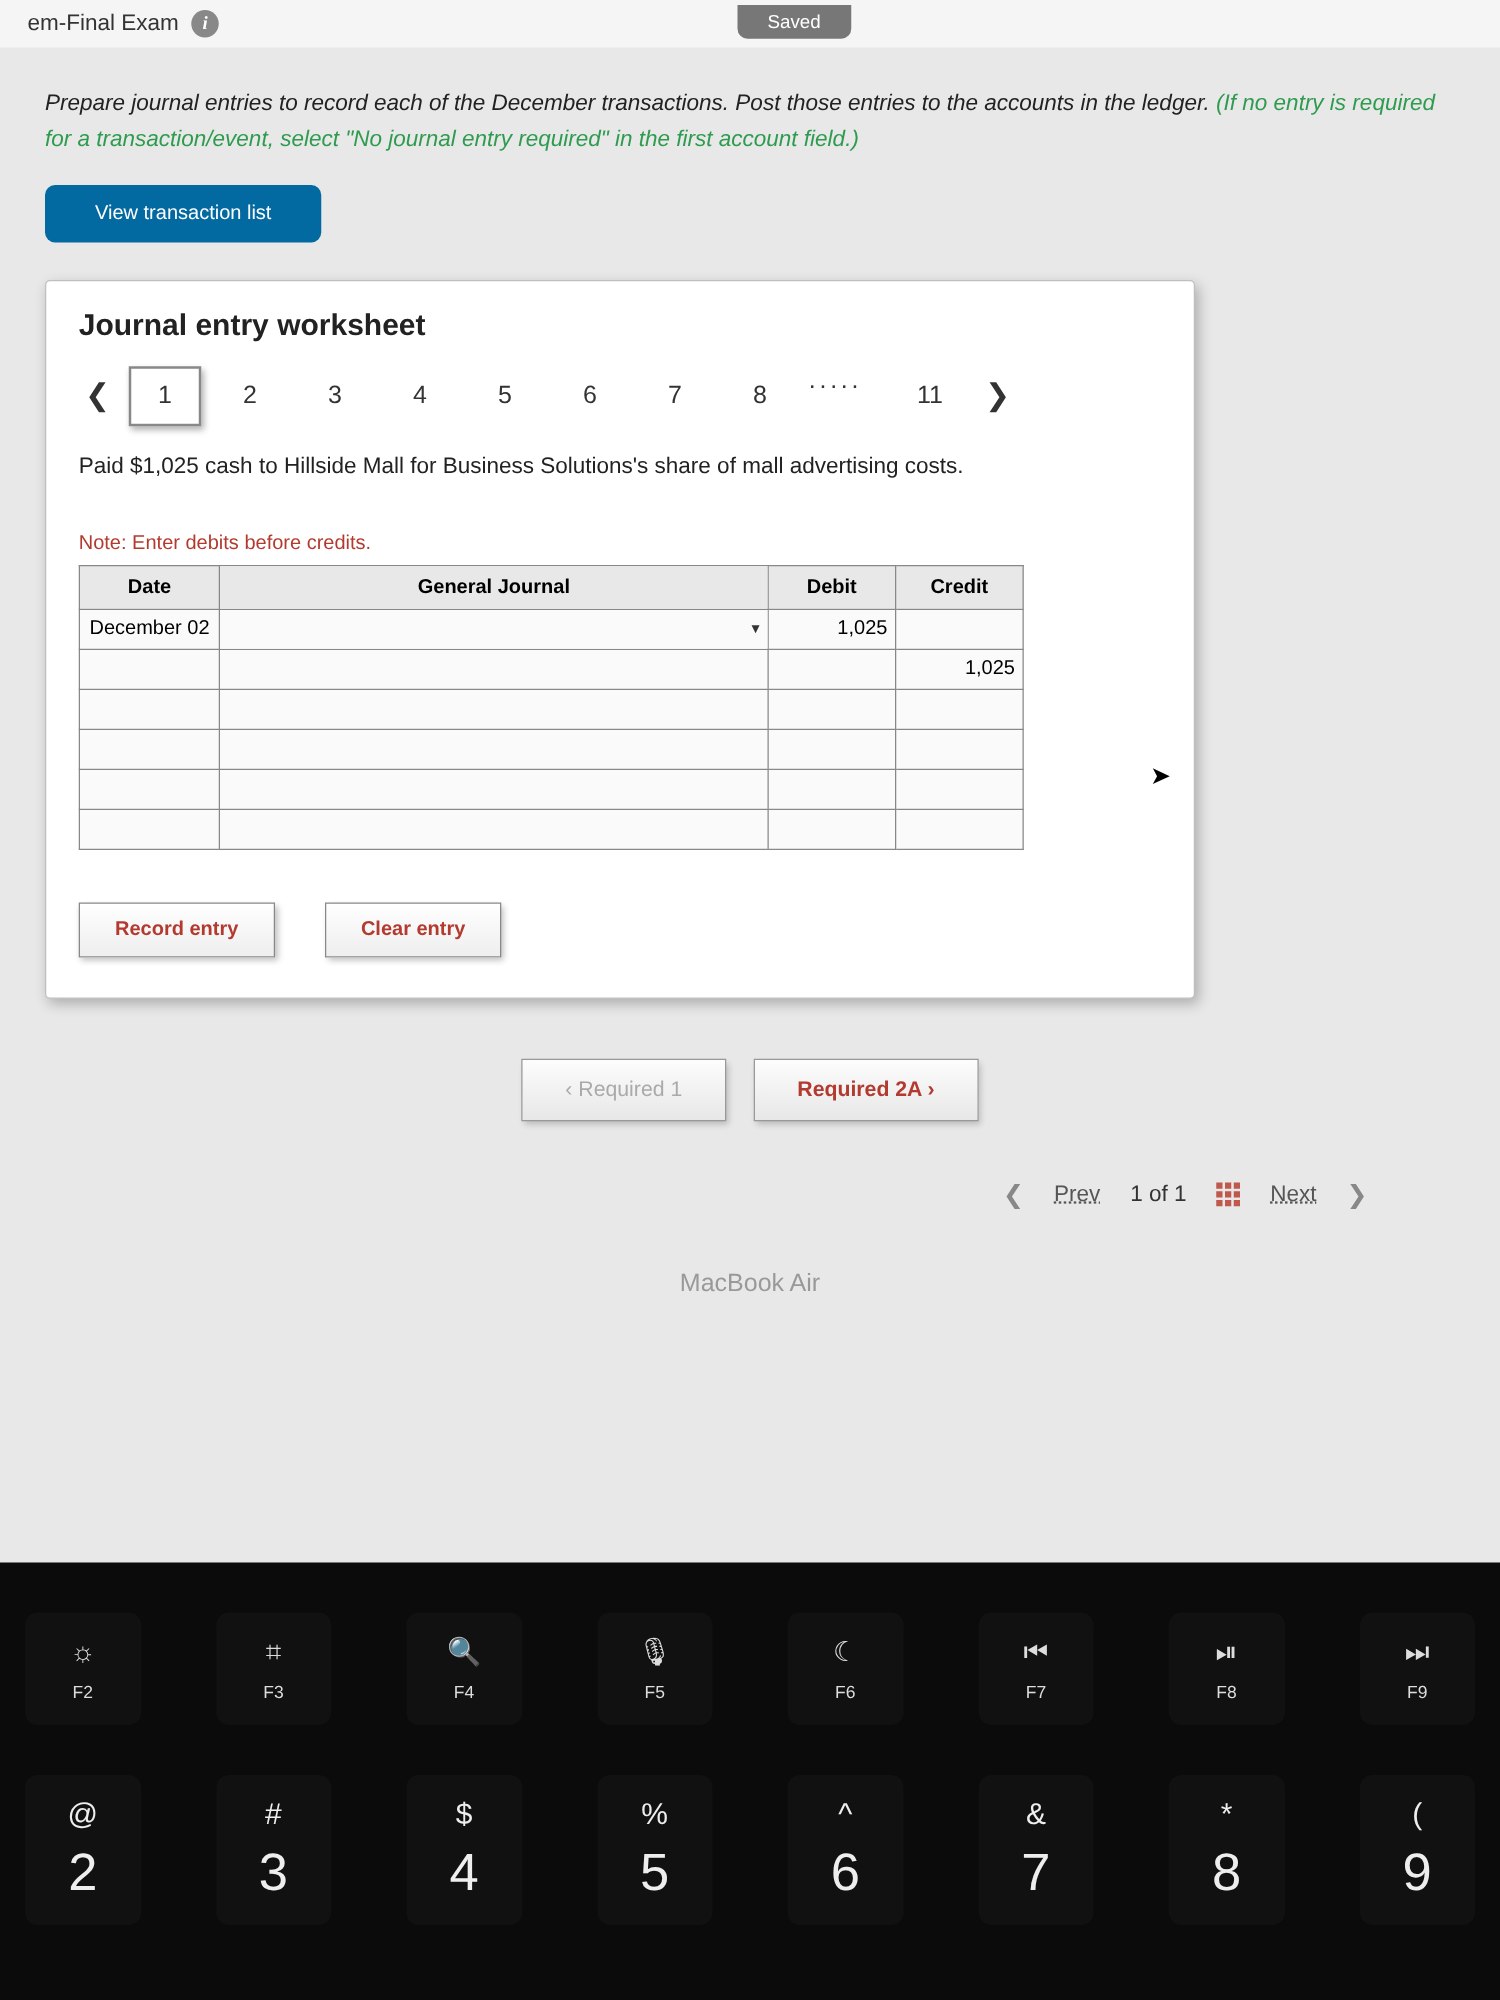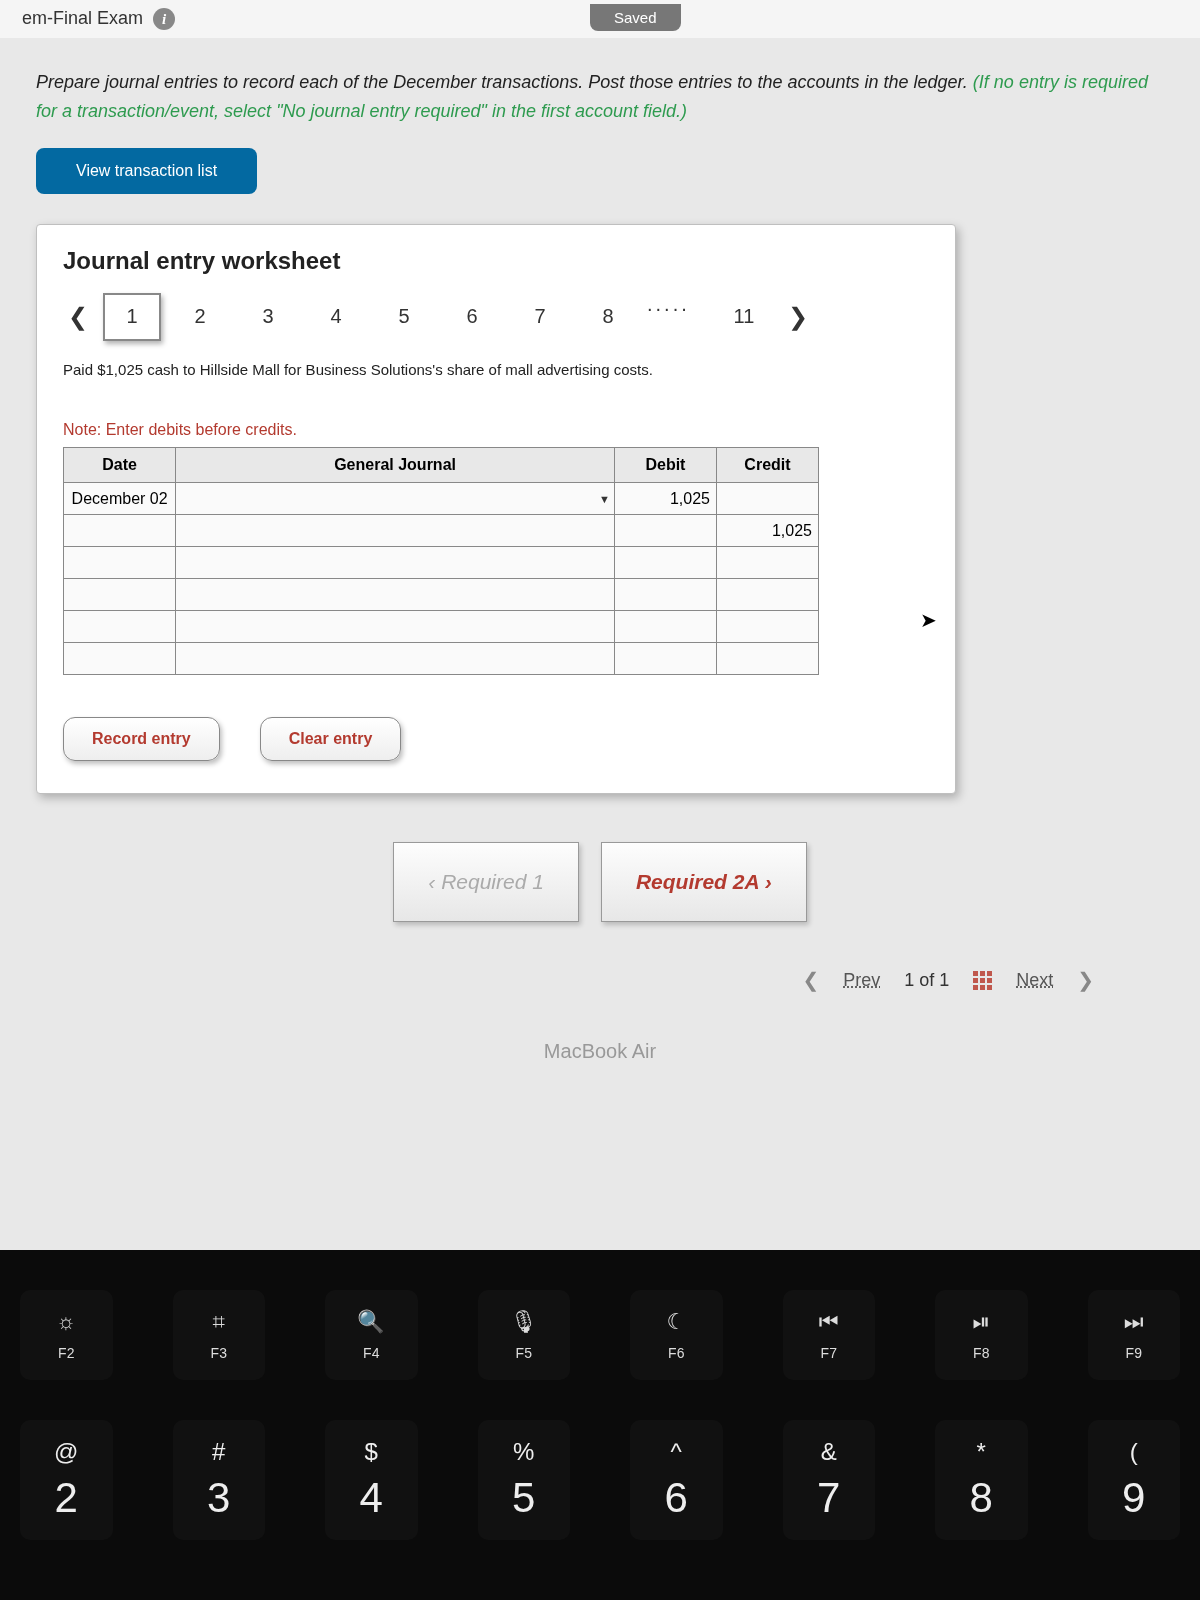--- a/index.html
+++ b/index.html
@@ -108,21 +108,21 @@
     color: #333;
     cursor: pointer;
   }
   .tab.selected {
     border: 2px solid #888;
     background: #fff;
     box-shadow: 2px 3px 5px rgba(0,0,0,0.3);
   }
   .tab-dots { letter-spacing: 3px; }
   .tx-desc {
-    font-size: 15px;
+    font-size: 18px;
     color: #222;
     line-height: 1.5;
     margin: 10px 0 40px 0;
   }
   .note-red {
     color: #b33a2f;
     font-size: 16px;
     margin-bottom: 8px;
   }
   table.journal {
@@ -164,36 +164,35 @@
   }
   .btn-row .spacer { flex: 1; }
   .btn {
     border: 1px solid #888;
     background: linear-gradient(#fff,#eee);
     padding: 12px 28px;
     font-size: 16px;
     cursor: pointer;
     box-shadow: 2px 3px 5px rgba(0,0,0,0.25);
   }
-  .btn.red { color: #b33a2f; font-weight: bold; border-radius: 12px; }
+  .btn.red { color: #b33a2f; font-weight: bold; }
   .btn.blue { color: #1a5b99; font-weight: bold; }
   .req-row {
     display: flex;
     gap: 22px;
     justify-content: center;
     margin-top: 48px;
   }
   .req-btn {
     border: 1px solid #999;
     background: linear-gradient(#fdfdfd,#e7e7e7);
-    padding: 27px 34px;
-    font-size: 21px;
+    padding: 14px 34px;
+    font-size: 17px;
     box-shadow: 2px 3px 5px rgba(0,0,0,0.2);
     cursor: pointer;
-    font-style: italic;
   }
   .req-btn.disabled { color: #aaa; cursor: default; }
   .req-btn.active { color: #b33a2f; font-weight: bold; }
   .pager-row {
     display: flex;
     align-items: center;
     justify-content: flex-end;
     gap: 24px;
     margin-top: 46px;
     padding-right: 70px;

